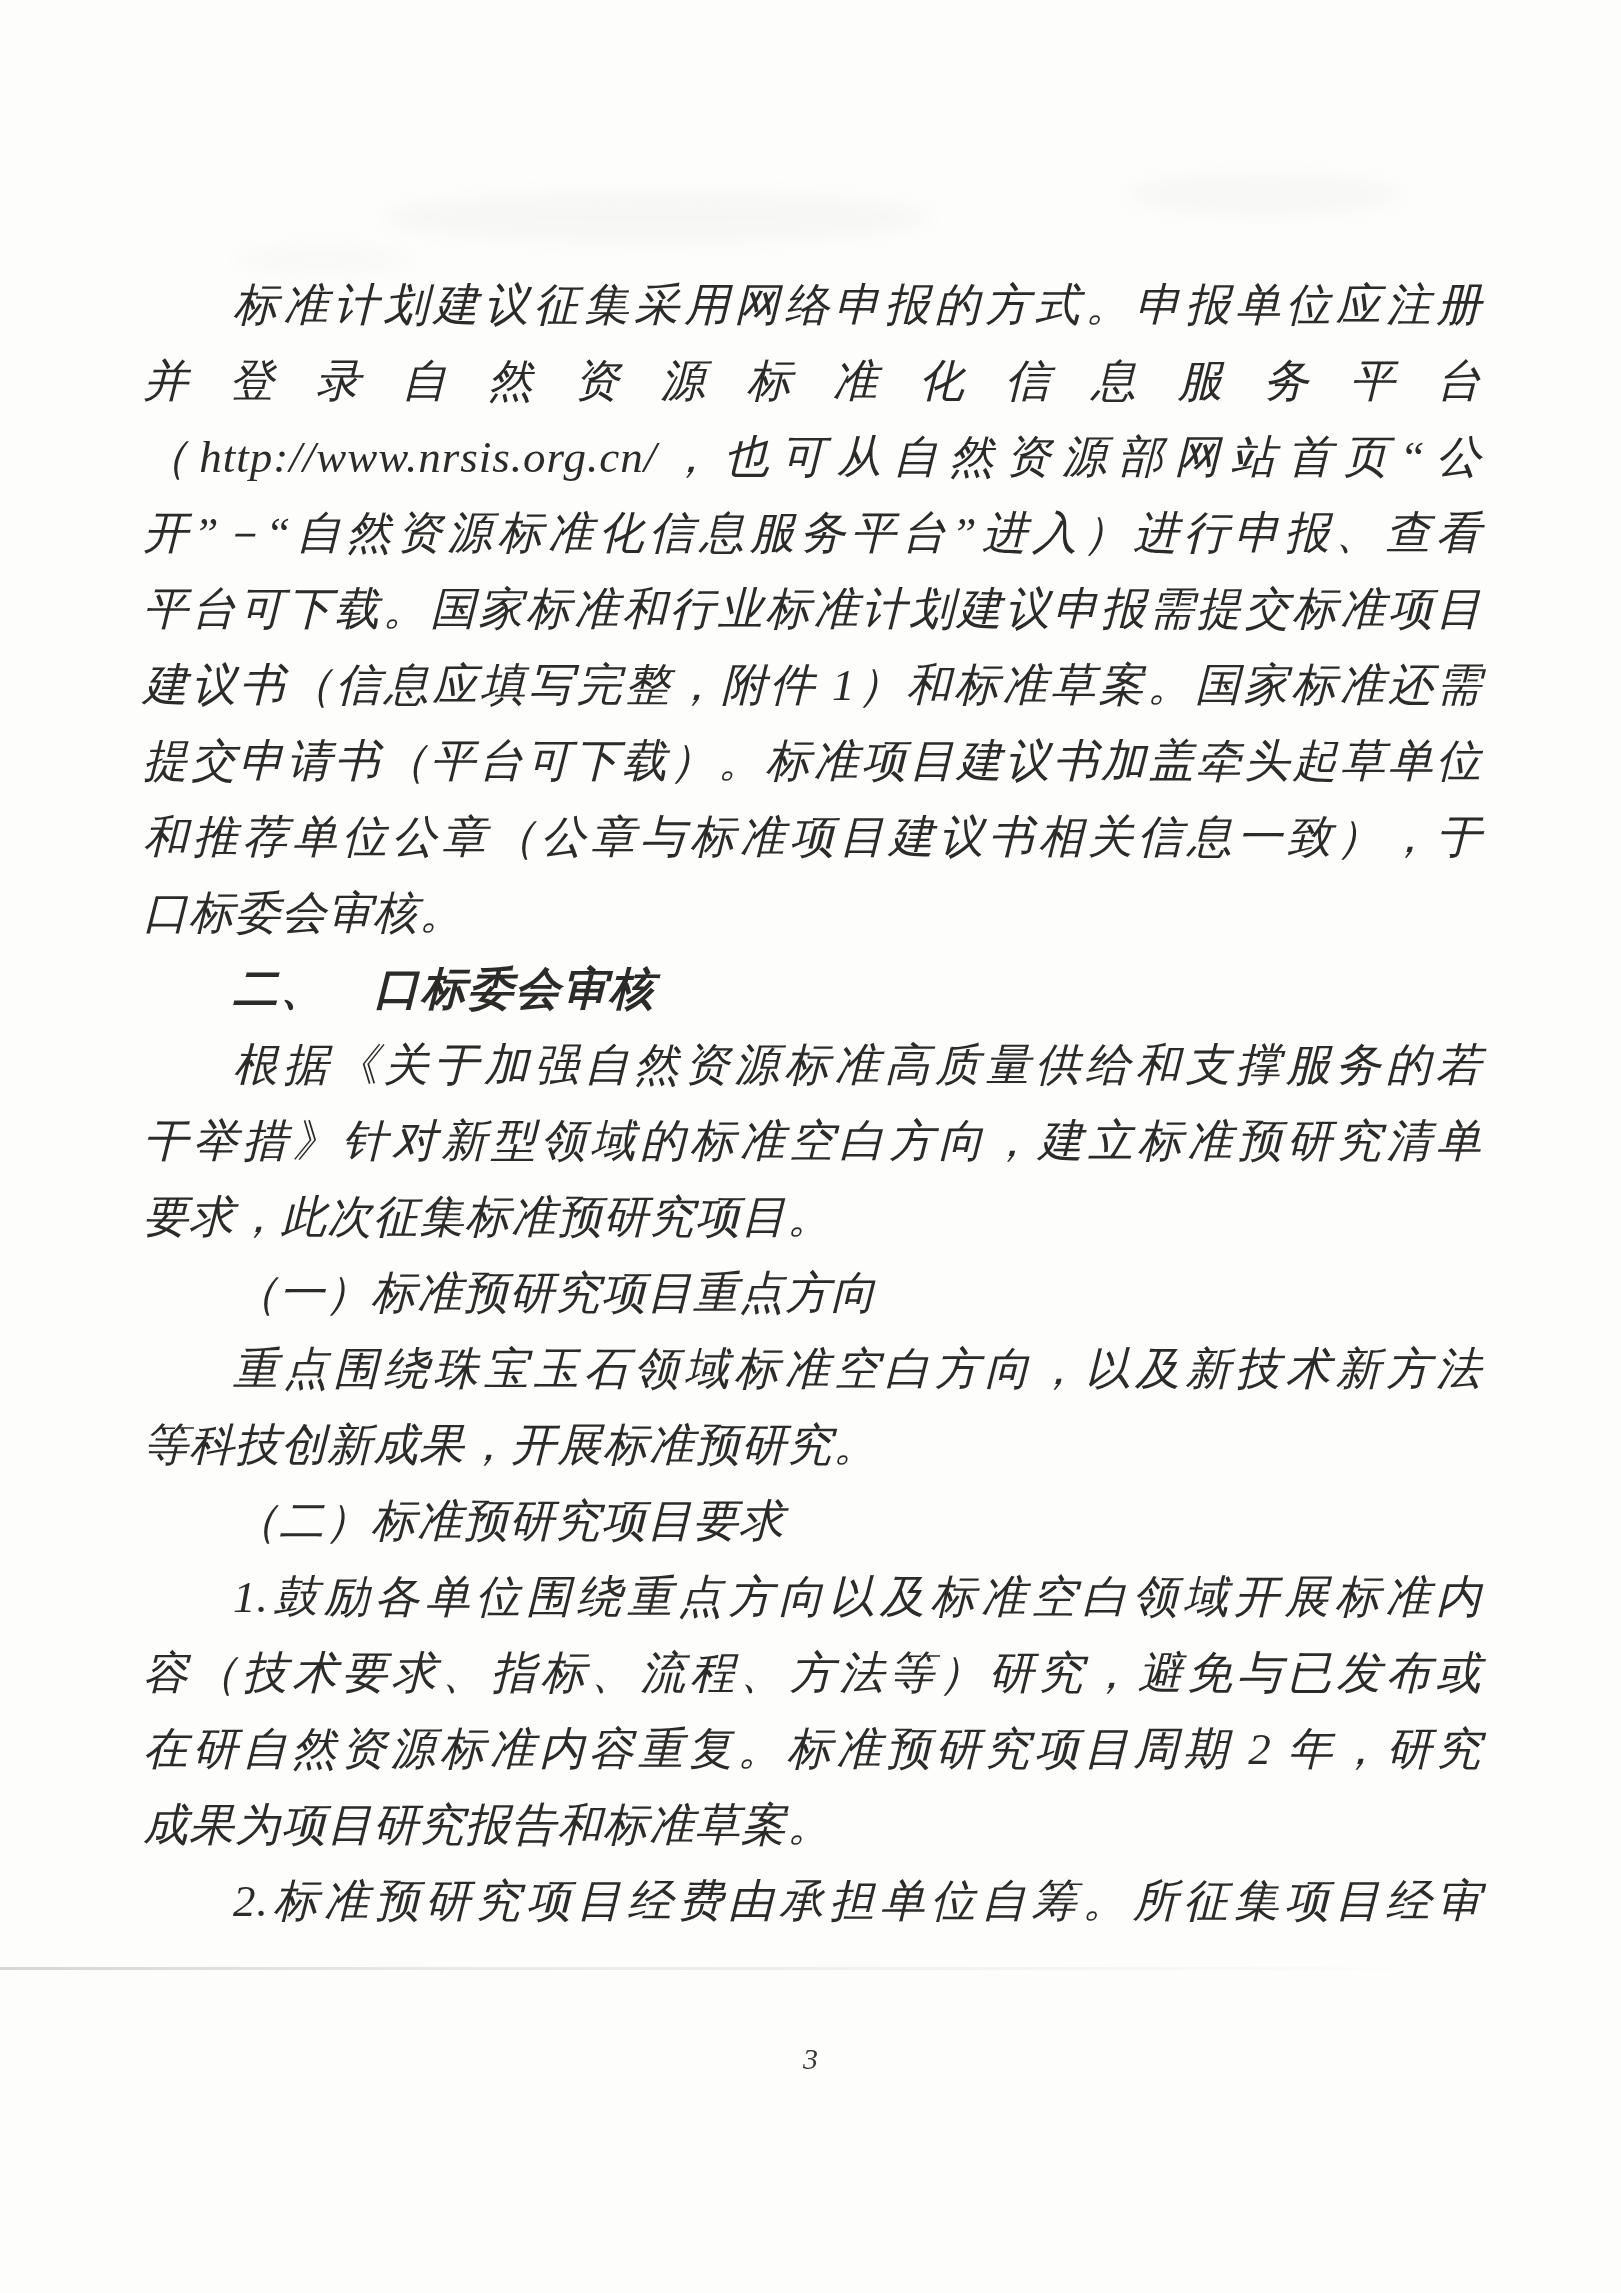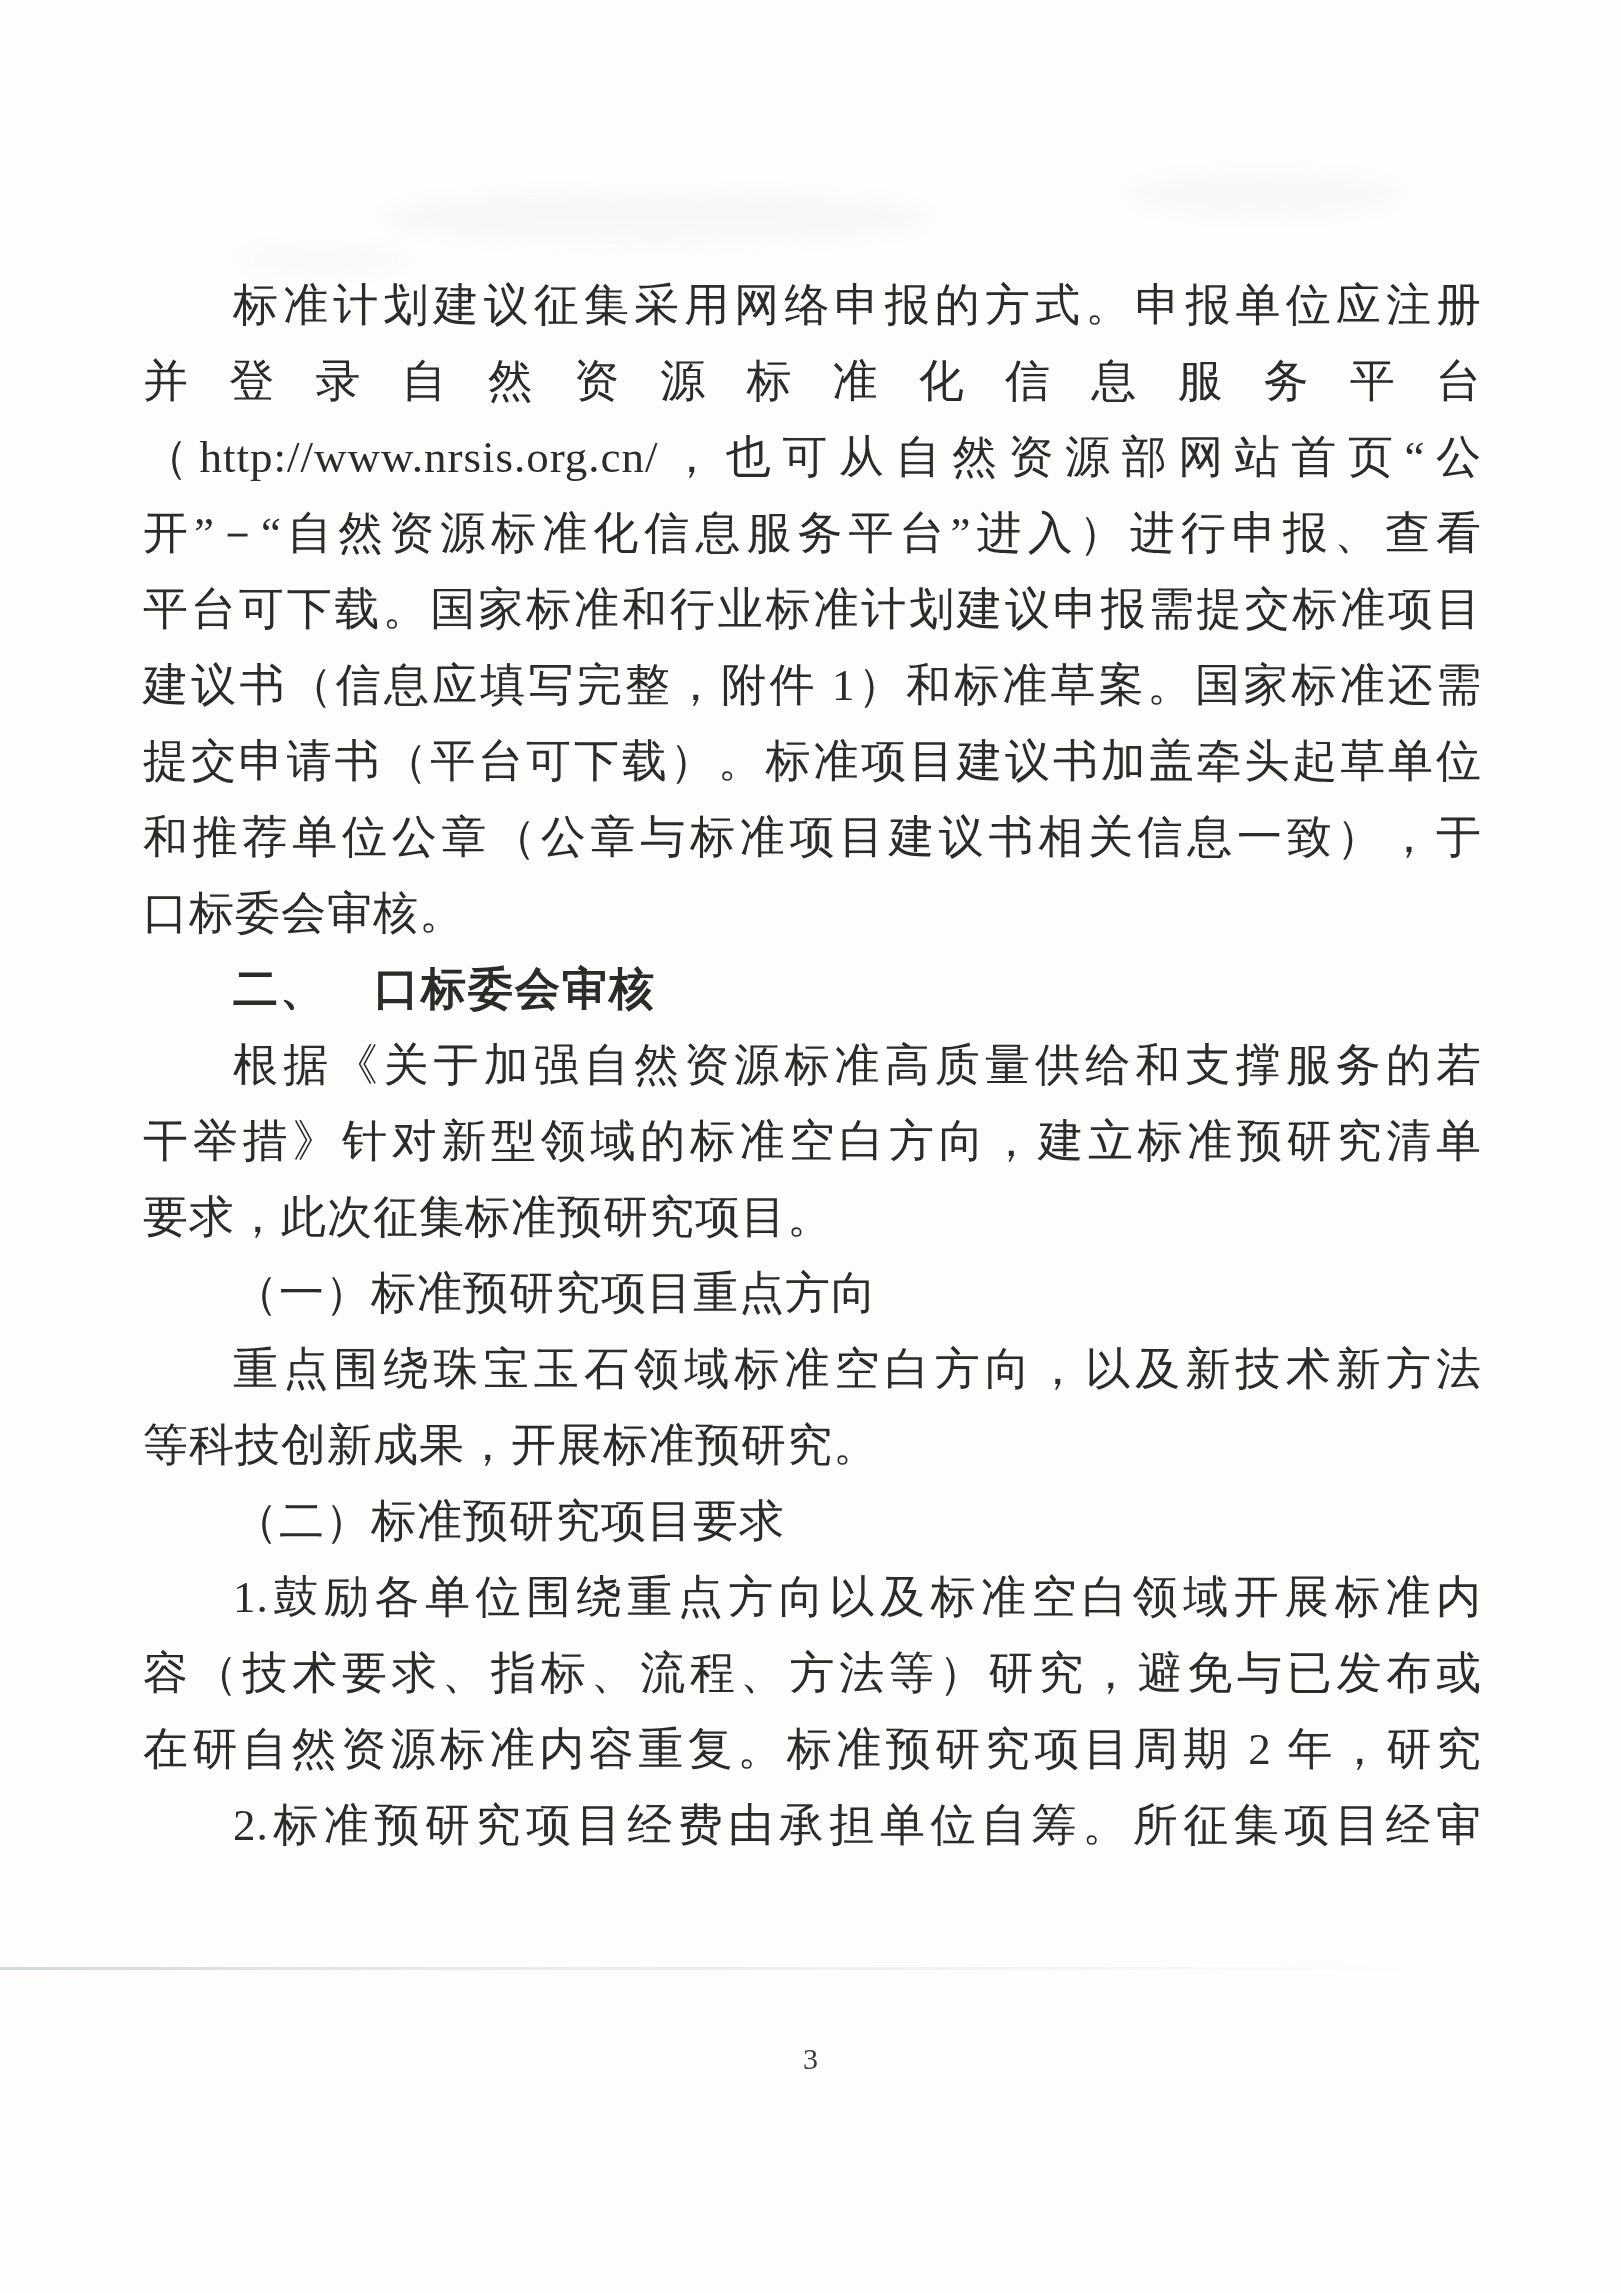--- a/index.html
+++ b/index.html
@@ -13,20 +13,21 @@
     position: relative;
     overflow: hidden;
     font-family: "Liberation Serif", "DejaVu Serif", serif;
   }
   .page {
     position: absolute;
     top: 0; left: 0;
     width: 1621px;
     height: 2294px;
     background: #fdfdfb;
+    font-style: italic;
   }
   
   .ghost {
     position: absolute;
     border-radius: 50%;
     background: #9a9a96;
     filter: blur(8.8px);
     pointer-events: none;
   }
   .ghost.g1 { top: 192px; left: 382px;  width: 549px; height: 51px; opacity: 0.06; }
@@ -110,19 +111,20 @@
     <div class="line indent">根据《关于加强自然资源标准高质量供给和支撑服务的若</div>
     <div class="line">干举措》针对新型领域的标准空白方向，建立标准预研究清单</div>
     <div class="line end">要求，此次征集标准预研究项目。</div>
     <div class="line end indent">（一）标准预研究项目重点方向</div>
     <div class="line indent">重点围绕珠宝玉石领域标准空白方向，以及新技术新方法</div>
     <div class="line end">等科技创新成果，开展标准预研究。</div>
     <div class="line end indent">（二）标准预研究项目要求</div>
     <div class="line indent">1.鼓励各单位围绕重点方向以及标准空白领域开展标准内</div>
     <div class="line">容（技术要求、指标、流程、方法等）研究，避免与已发布或</div>
     <div class="line">在研自然资源标准内容重复。标准预研究项目周期 2 年，研究</div>
+    <div class="line end">成果为项目研究报告和标准草案。</div>
     <div class="line indent">2.标准预研究项目经费由承担单位自筹。所征集项目经审</div>
   </div>
 
   <div class="page-number">3</div>
 
 </div>
 
 
 </body></html>

